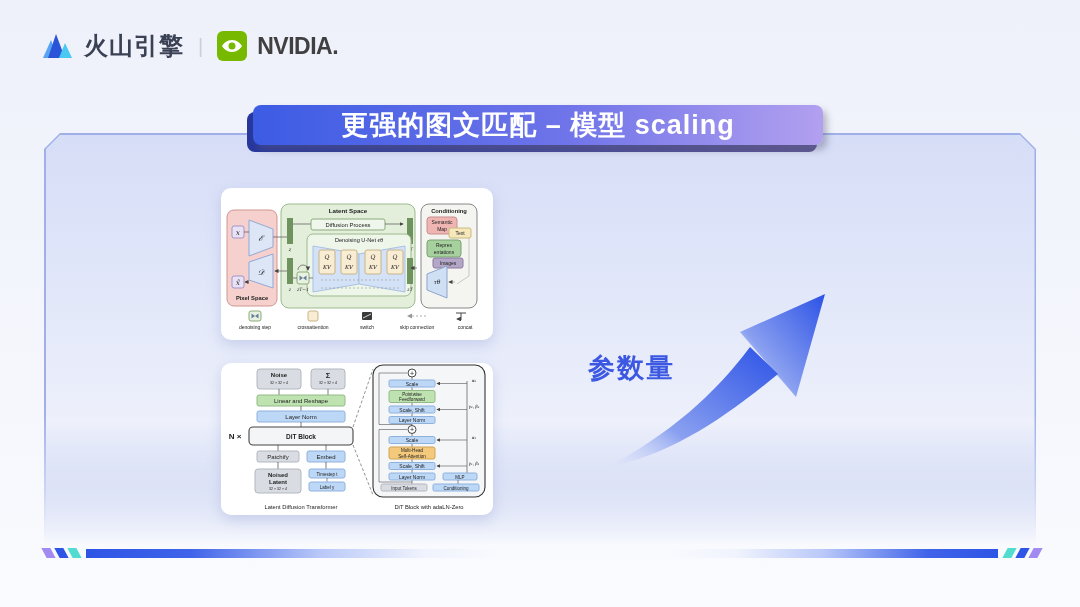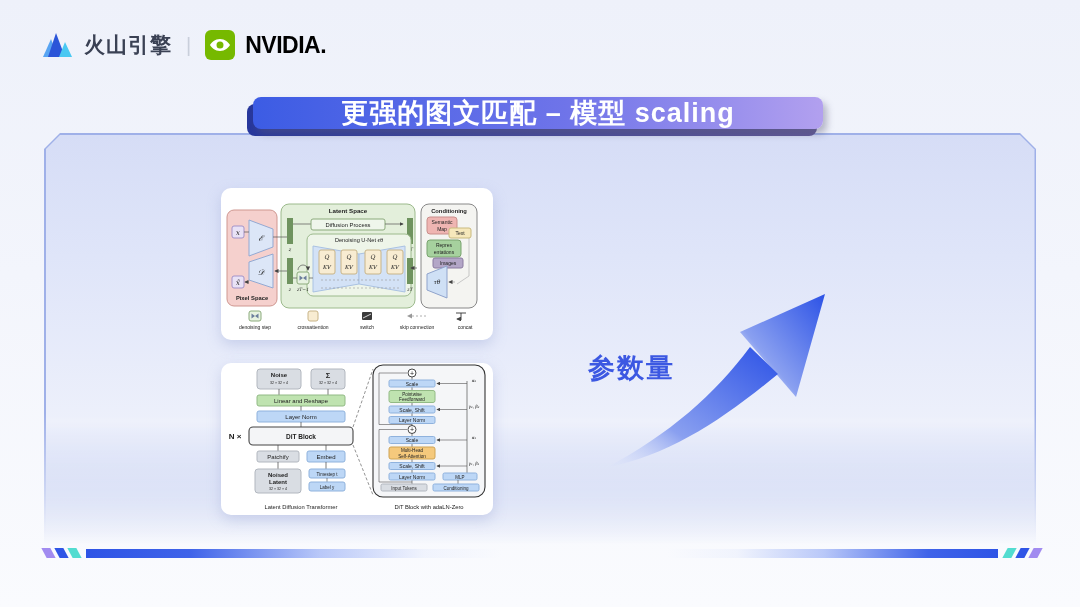--- a/index.html
+++ b/index.html
@@ -3,39 +3,39 @@
 <meta charset="utf-8">
 <style>
   html,body{margin:0;padding:0;}
   body{
     width:1080px;height:607px;position:relative;overflow:hidden;
     font-family:"Liberation Sans","DejaVu Sans",sans-serif;
     background:linear-gradient(180deg,#eef1fa 0%,#f3f5fc 45%,#fafbfe 100%);
   }
   
   .logo-bar{position:absolute;left:40px;top:30px;display:flex;align-items:center;gap:10px;}
-  .volc-text{font-size:21px;font-weight:700;color:#3a4154;letter-spacing:1px;}
+  .volc-text{font-size:24px;font-weight:700;color:#3a4154;letter-spacing:1px;}
   .logo-divider{font-size:20px;color:#c9cfdb;font-weight:300;margin:0 4px;}
   .nv-badge{width:30px;height:30px;border-radius:6px;background:#76b900;display:flex;align-items:center;justify-content:center;}
-  .nv-text{font-size:23px;font-weight:800;color:#000000;letter-spacing:-0.5px;}
+  .nv-text{font-size:23px;font-weight:800;color:#404040;letter-spacing:-0.5px;}
   
   .panel-outer{
     position:absolute;left:44px;top:133px;width:992px;height:412px;
     background:#9fb0e8;
     clip-path:polygon(16px 0,calc(100% - 16px) 0,100% 16px,100% 100%,0 100%,0 16px);
     -webkit-mask-image:linear-gradient(180deg,#000 68%,rgba(0,0,0,.45) 88%,transparent 100%);
     mask-image:linear-gradient(180deg,#000 68%,rgba(0,0,0,.45) 88%,transparent 100%);
   }
   .panel-inner{
     position:absolute;left:1.5px;top:1.5px;right:1.5px;bottom:0;
     background:linear-gradient(180deg,#d6ddf6 0%,#dfe5f9 30%,#edf0fb 70%,rgba(250,251,254,0) 100%);
     clip-path:polygon(15px 0,calc(100% - 15px) 0,100% 15px,100% 100%,0 100%,0 15px);
   }
   
-  .banner{position:absolute;left:253px;top:97px;width:570px;height:32px;z-index:5;}
+  .banner{position:absolute;left:253px;top:105px;width:570px;height:40px;z-index:5;}
   .banner::before{
     content:"";position:absolute;inset:0;transform:translate(-6px,7px);
     background:linear-gradient(90deg,#27379c,#5f5796);border-radius:8px;
   }
   .banner-face{
     position:absolute;inset:0;border-radius:8px;
     background:linear-gradient(90deg,#3c5ce4 0%,#6f74e9 55%,#b2a0ef 100%);
     box-shadow:4px 5px 7px rgba(90,90,120,.4);
     display:flex;align-items:center;justify-content:center;
   }

